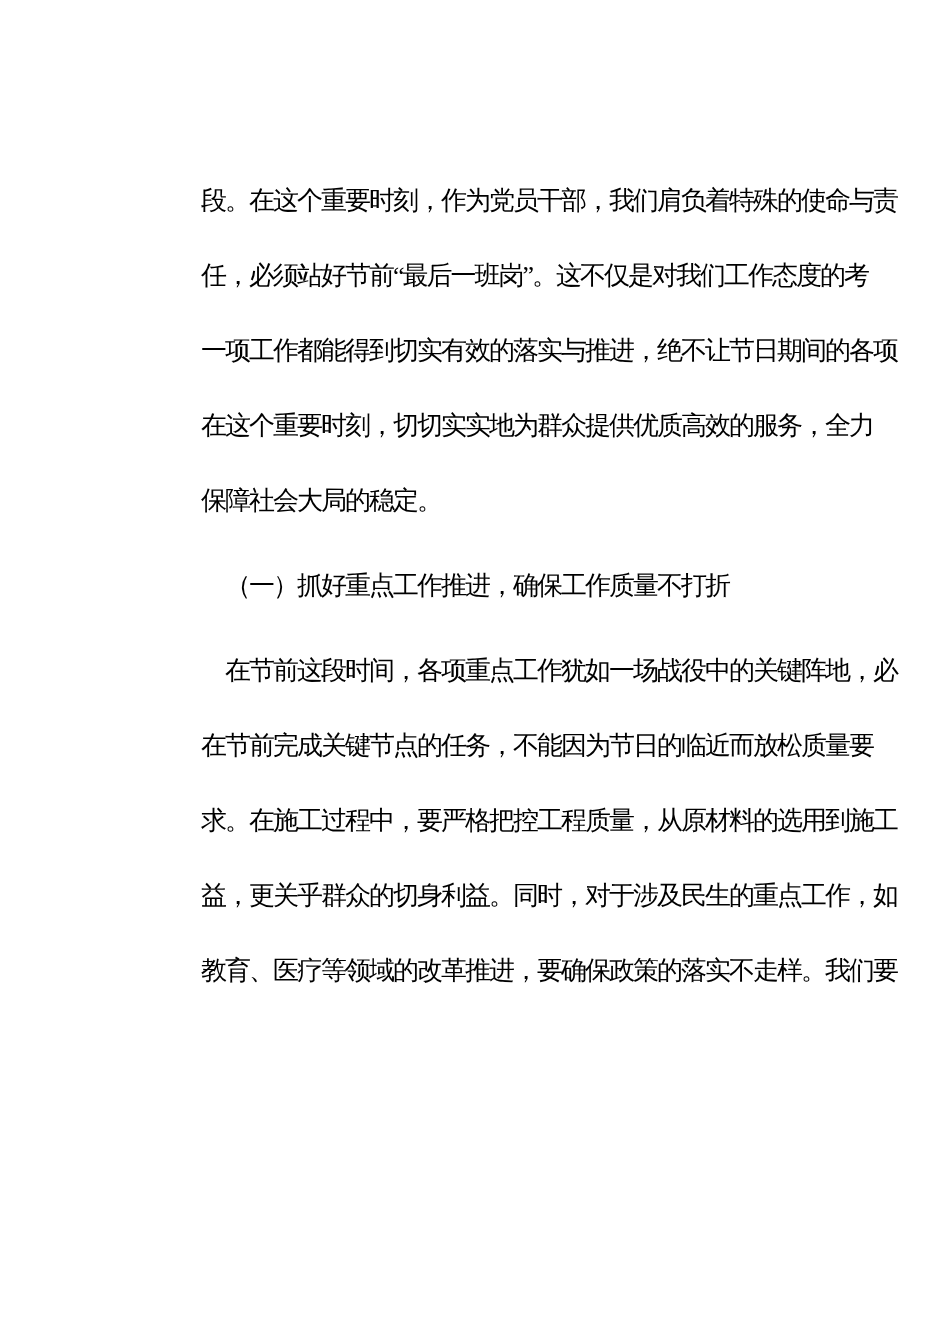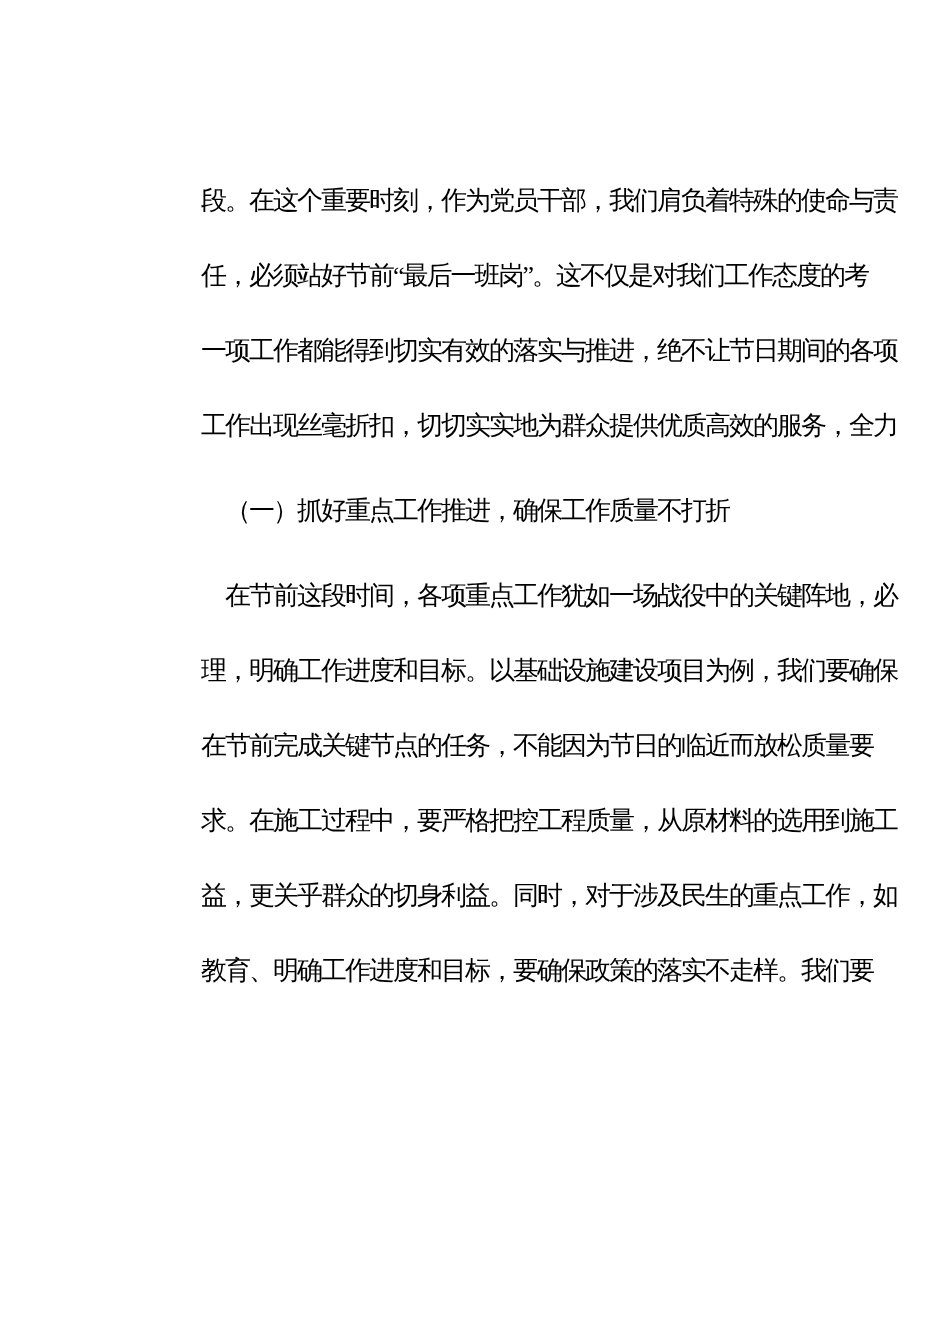--- a/index.html
+++ b/index.html
@@ -40,30 +40,30 @@
 </head>
 <body>
 
 <div class="page">
   <div class="doc-body">
 
     <div>
       <div class="text-line">段。在这个重要时刻，作为党员干部，我们肩负着特殊的使命与责</div>
       <div class="text-line">任，必须站好节前“最后一班岗”。这不仅是对我们工作态度的考</div>
       <div class="text-line">一项工作都能得到切实有效的落实与推进，绝不让节日期间的各项</div>
-      <div class="text-line">工作出现丝毫折扣，切切实实地为群众提供优质高效的服务，全力</div>
+      <div class="text-line">在这个重要时刻，切切实实地为群众提供优质高效的服务，全力</div>
+      <div class="text-line">保障社会大局的稳定。</div>
     </div>
 
     <div>
       <div class="text-line heading-line indent">（一）抓好重点工作推进，确保工作质量不打折</div>
     </div>
 
     <div>
       <div class="text-line indent">在节前这段时间，各项重点工作犹如一场战役中的关键阵地，必</div>
-      <div class="text-line">理，明确工作进度和目标。以基础设施建设项目为例，我们要确保</div>
       <div class="text-line">在节前完成关键节点的任务，不能因为节日的临近而放松质量要</div>
       <div class="text-line">求。在施工过程中，要严格把控工程质量，从原材料的选用到施工</div>
       <div class="text-line">益，更关乎群众的切身利益。同时，对于涉及民生的重点工作，如</div>
-      <div class="text-line">教育、明确工作进度和目标，要确保政策的落实不走样。我们要</div>
+      <div class="text-line">教育、医疗等领域的改革推进，要确保政策的落实不走样。我们要</div>
     </div>
 
   </div>
 </div>
 
 </body></html>

